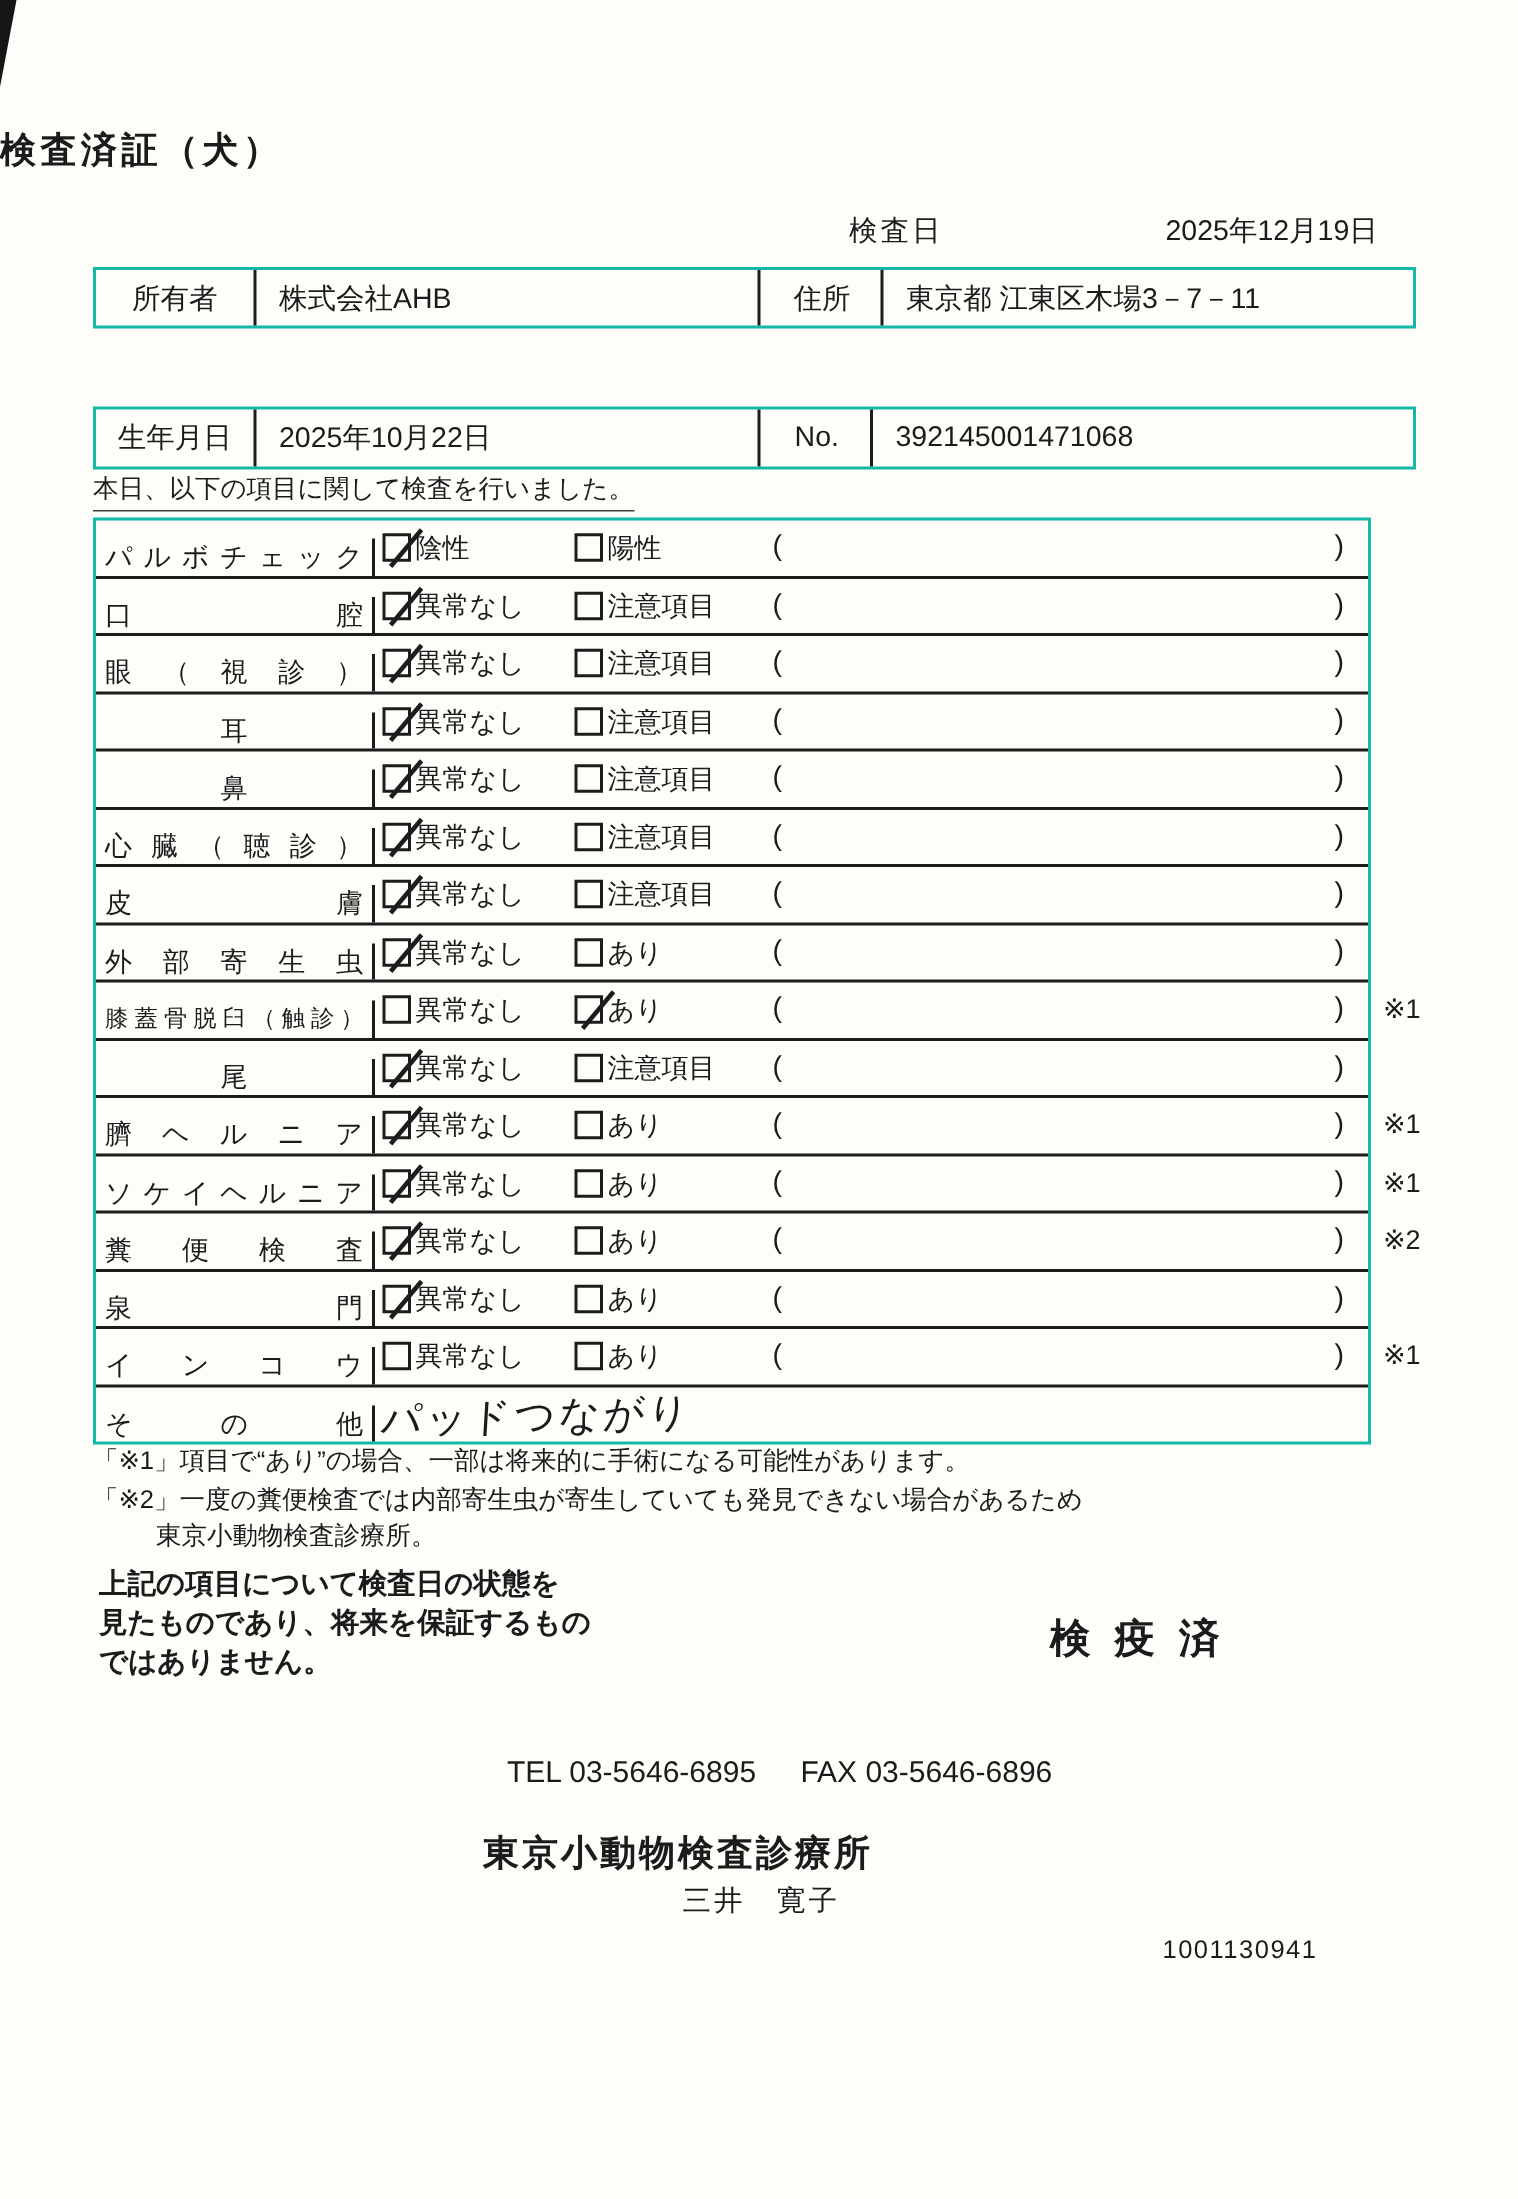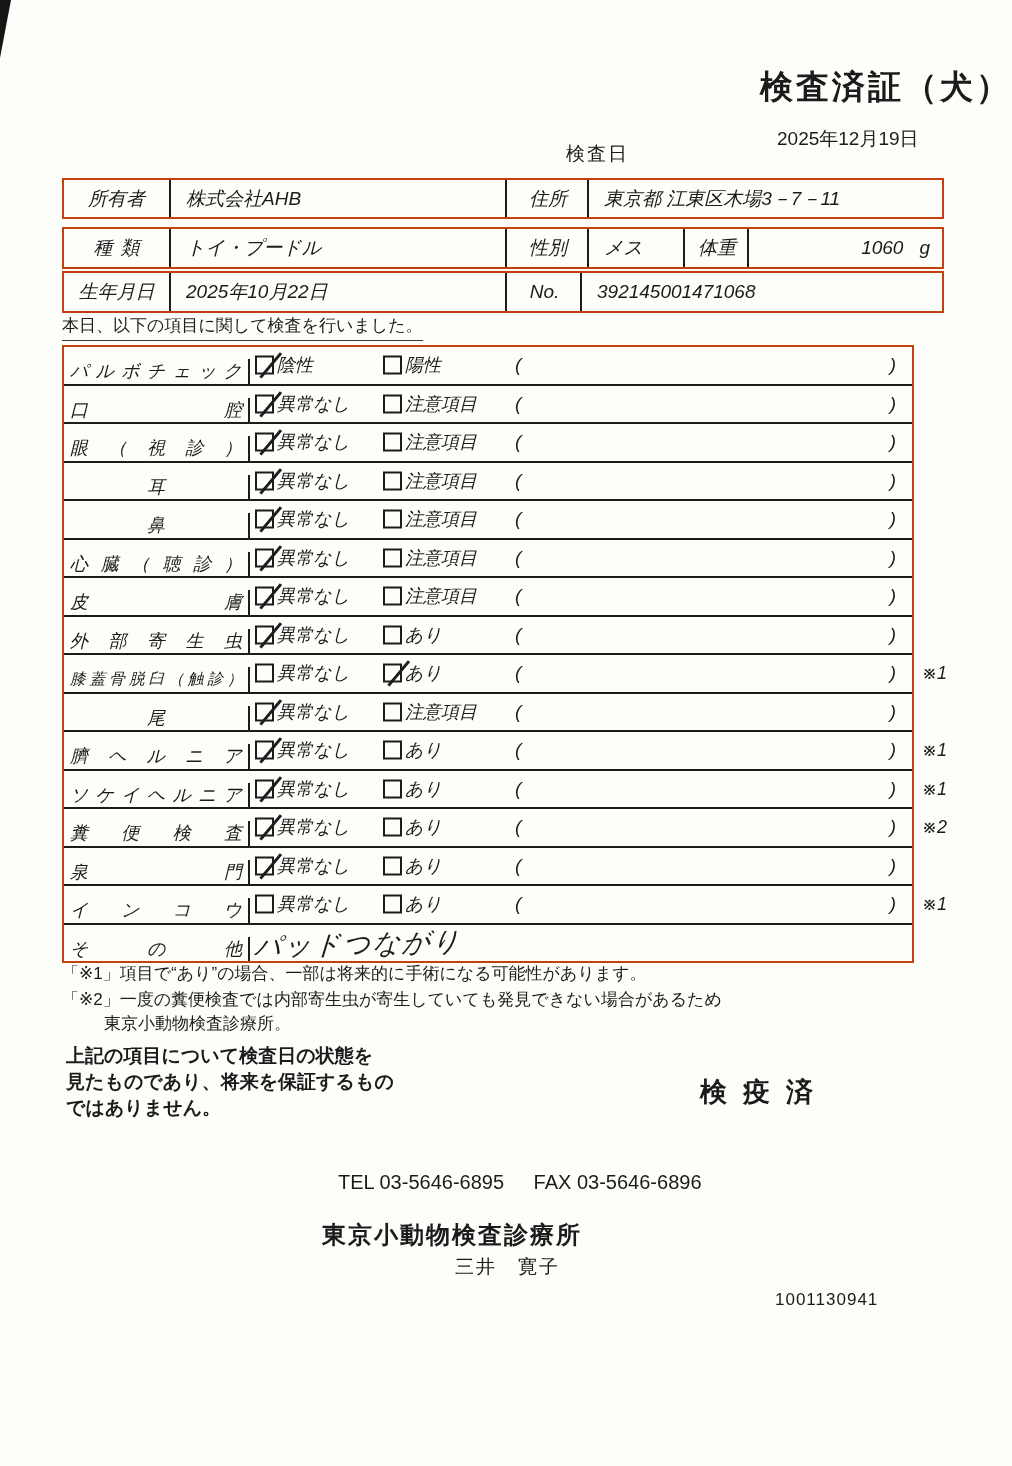--- a/index.html
+++ b/index.html
@@ -2,26 +2,26 @@
 <html><head>
 <meta charset="utf-8">
 <style>
   html,body{margin:0;padding:0;background:#d9d9d9;}
   .page{position:relative;width:1012px;height:1466px;margin:0 auto;background:#fdfdfa;
         color:#1b1b1b;font-family:"Liberation Sans","DejaVu Sans",sans-serif;overflow:hidden;}
   .abs{position:absolute;}
 
   .scan-mark{left:0;top:0;width:0;height:0;border-left:11px solid #161616;border-bottom:58px solid transparent;}
 
-  .title{top:65px;left:0;width:100%;text-align:right;font-size:33px;font-weight:700;letter-spacing:3px;}
+  .title{top:84px;left:0;width:100%;text-align:left;font-size:24px;font-weight:700;letter-spacing:3px;}
 
   .insp-date-label{top:141px;left:566px;font-size:19px;letter-spacing:2px;}
-  .insp-date-value{top:126px;left:777px;font-size:19px;}
-
-  .tbl{position:absolute;border:2px solid #c2410c;background:transparent;font-style:italic;}
+  .insp-date-value{top:141px;left:777px;font-size:19px;}
+
+  .tbl{position:absolute;border:2px solid #14b8a6;background:transparent;}
   .tcell{position:absolute;top:0;bottom:0;display:flex;align-items:center;font-size:19px;white-space:nowrap;}
   .tcell.bl{border-left:2px solid #1c1c1c;}
   .tcell.center{justify-content:center;}
   .tcell.pad{padding-left:15px;}
   .tcell.spread{letter-spacing:8px;text-indent:8px;}
   .tcell.right{justify-content:flex-end;padding-right:12px;}
   .unit{margin-left:16px;}
 
   .intro{left:62px;top:314px;font-size:17px;border-bottom:1.5px solid #3c3c3c;padding-bottom:3px;}
 
@@ -80,31 +80,20 @@
   <div class="abs insp-date-label">検査日</div>
   <div class="abs insp-date-value">2025年12月19日</div>
 
   <div class="tbl" style="left:62px;top:178px;width:878px;height:37px;">
     <div class="tcell center" style="left:0;width:105px;">所有者</div>
     <div class="tcell bl pad" style="left:105px;width:336px;">株式会社AHB</div>
     <div class="tcell bl center" style="left:441px;width:82px;">住所</div>
     <div class="tcell bl pad" style="left:523px;right:0;">東京都 江東区木場3－7－11</div>
   </div>
 
-  <div class="tbl" style="left:62px;top:227px;width:878px;height:38px;">
-    <div class="tcell center spread" style="left:0;width:105px;">種類</div>
-    <div class="tcell bl pad" style="left:105px;width:336px;">トイ・プードル</div>
-    <div class="tcell bl center" style="left:441px;width:82px;">性別</div>
-    <div class="tcell bl pad" style="left:523px;width:96px;">メス</div>
-    <div class="tcell bl center" style="left:619px;width:64px;">体重</div>
-    <div class="tcell bl right" style="left:683px;right:0;">
-      <span>1060</span>
-      <span class="unit">g</span>
-    </div>
-  </div>
 
   <div class="tbl" style="left:62px;top:271px;width:878px;height:38px;">
     <div class="tcell center" style="left:0;width:105px;">生年月日</div>
     <div class="tcell bl pad" style="left:105px;width:336px;">2025年10月22日</div>
     <div class="tcell bl center" style="left:441px;width:75px;">No.</div>
     <div class="tcell bl pad" style="left:516px;right:0;">392145001471068</div>
   </div>
 
   <div class="abs intro">本日、以下の項目に関して検査を行いました。</div>
 

